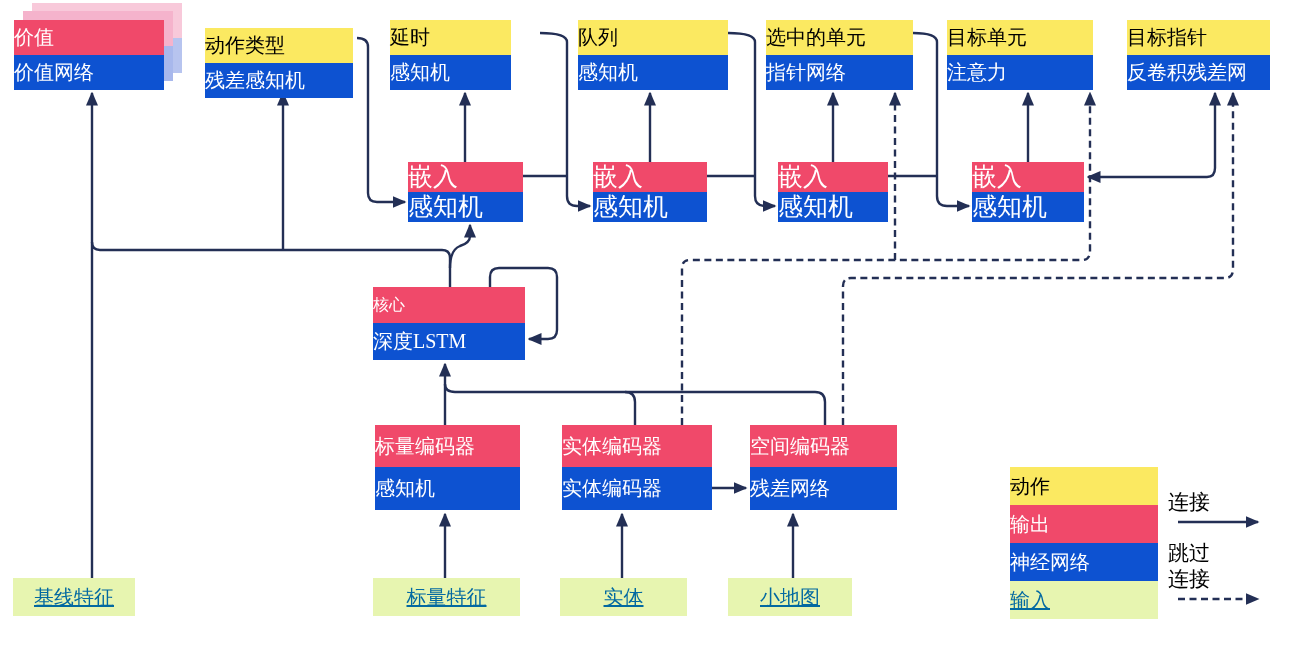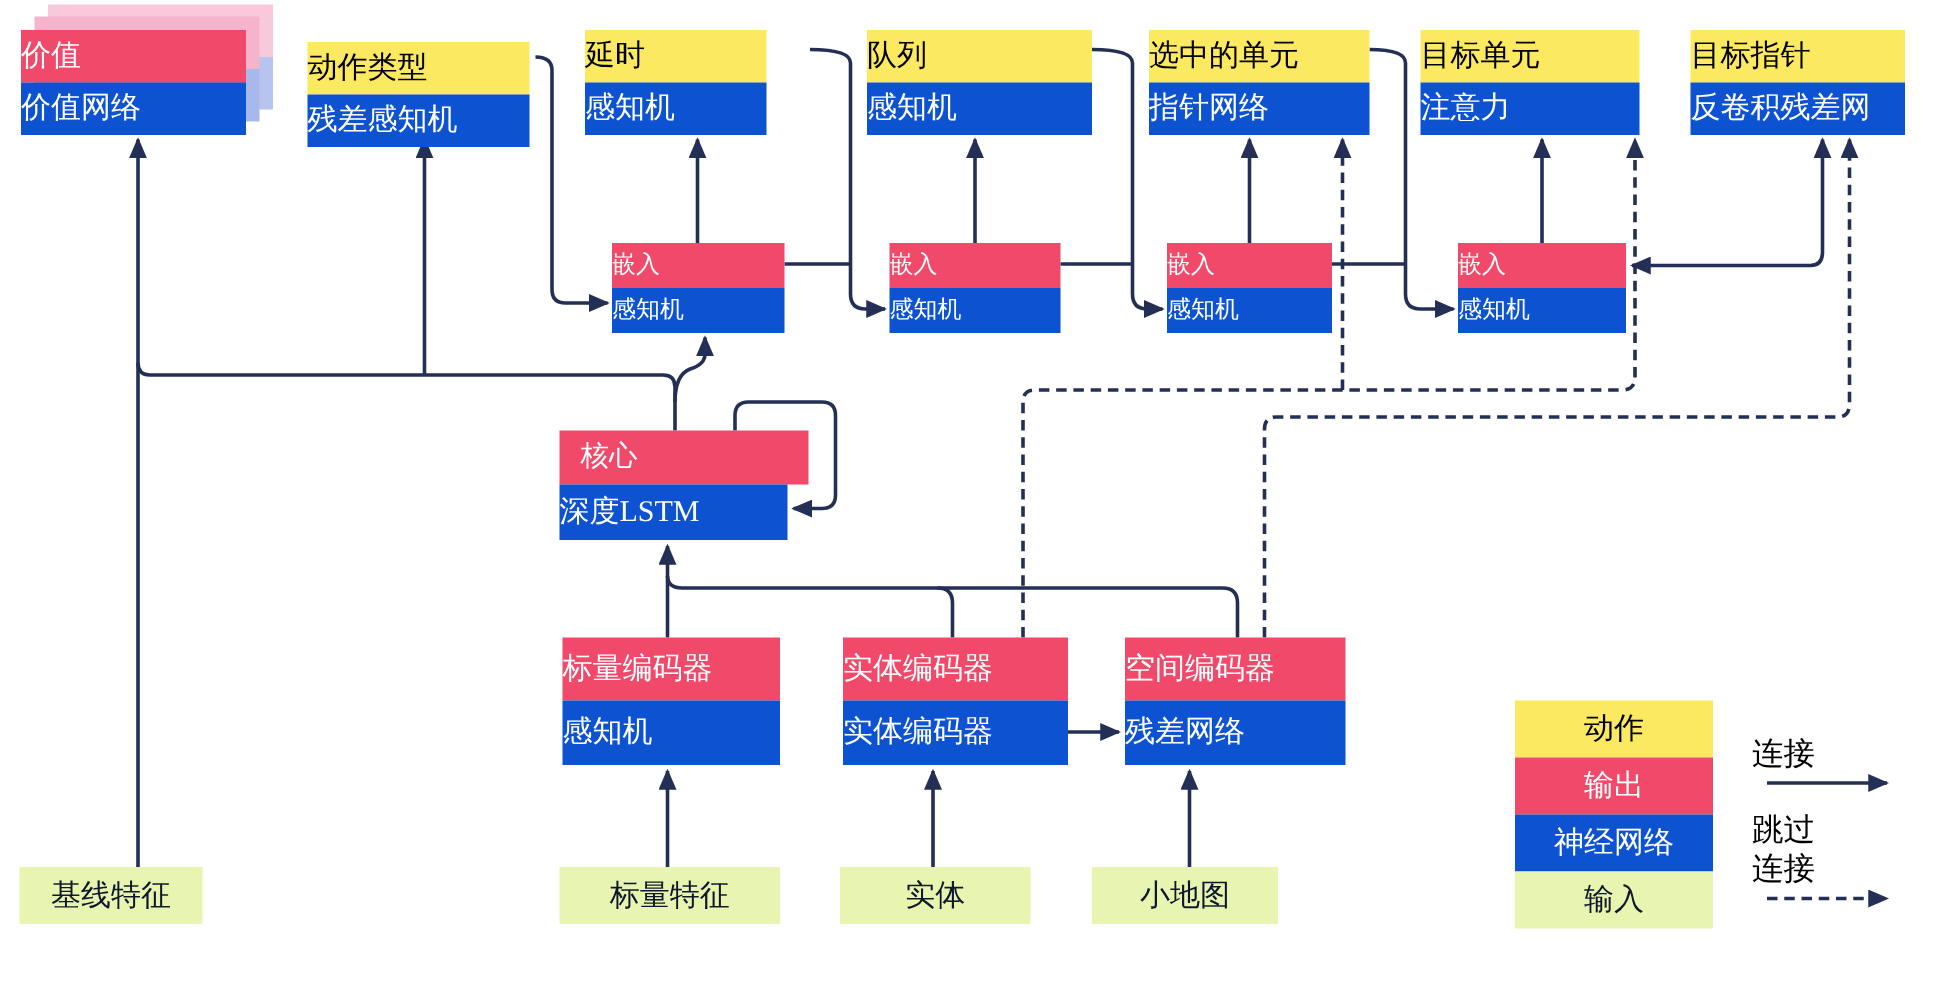--- a/index.html
+++ b/index.html
@@ -9,34 +9,34 @@
   }
   #wires{position:absolute;left:0;top:0;z-index:1;}
   .ln{fill:none;stroke:var(--line-navy);stroke-width:2.4px;}
   .dsh{stroke-dasharray:7 4.5;}
   .ahp{fill:var(--line-navy);}
   .node{position:absolute;z-index:2;text-align:left;}
   .sec{width:100%;}
   .yellow{background:var(--action-yellow);color:#000;}
   .red{background:var(--output-red);color:#fff;}
   .blue{background:var(--network-blue);color:#fff;}
-  .green{background:var(--input-green);color:#0f172a;}
+  .green{background:var(--input-green);color:#0369a1;text-decoration:underline;}
   .r-top .sec{height:35px;line-height:35px;font-size:20px;}
-  .r-emb .sec{height:30px;line-height:30px;font-size:16px;}
-  .r-core .sec:nth-child(1){height:36px;line-height:36px;font-size:19px;padding-left:14px;}
+  .r-emb .sec{height:30px;line-height:30px;font-size:25px;}
+  .r-core .sec:nth-child(1){height:36px;line-height:36px;font-size:16px;}
   .r-core .sec:nth-child(2){height:37px;line-height:37px;font-size:20px;}
   .r-enc .sec:nth-child(1){height:42px;line-height:42px;font-size:20px;}
   .r-enc .sec:nth-child(2){height:43px;line-height:43px;font-size:20px;}
   .input-box{position:absolute;z-index:2;height:38px;line-height:38px;font-size:20px;text-align:center;}
   .shadow-card{position:absolute;z-index:0;width:150px;height:70px;}
   .shadow-card .sp{height:35px;background:var(--shadow-pink);}
   .shadow-card .sb{height:35px;background:var(--shadow-blue);}
   .shadow-near .sp{background:var(--shadow-pink-near);}
   .shadow-near .sb{background:var(--shadow-blue-near);}
-  #legend-swatches{position:absolute;left:1010px;top:467px;width:132px;z-index:2;text-align:center;}
+  #legend-swatches{position:absolute;left:1010px;top:467px;width:148px;z-index:2;}
   .legend-row{height:38px;line-height:38px;font-size:20px;}
   .legend-label{position:absolute;z-index:2;width:110px;left:1168px;text-align:left;font-size:21px;color:#000;}
   .legend-label div{line-height:26px;}
 </style>
 </head>
 <body>
 
 <div id="canvas">
 
   <svg id="wires" width="1301" height="662" viewBox="0 0 1301 662">

